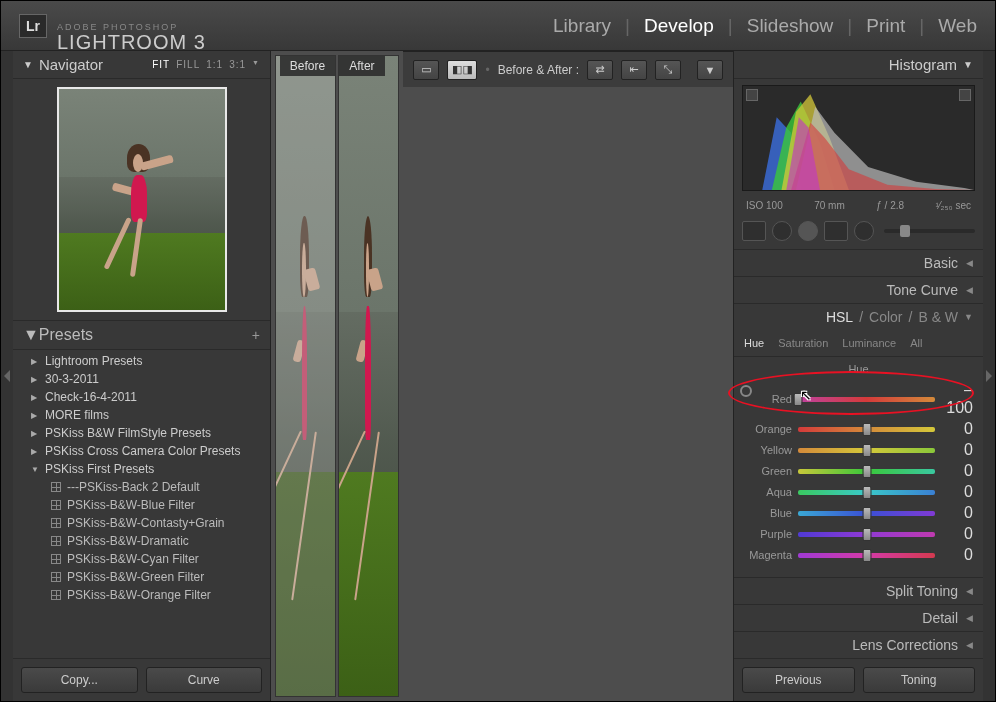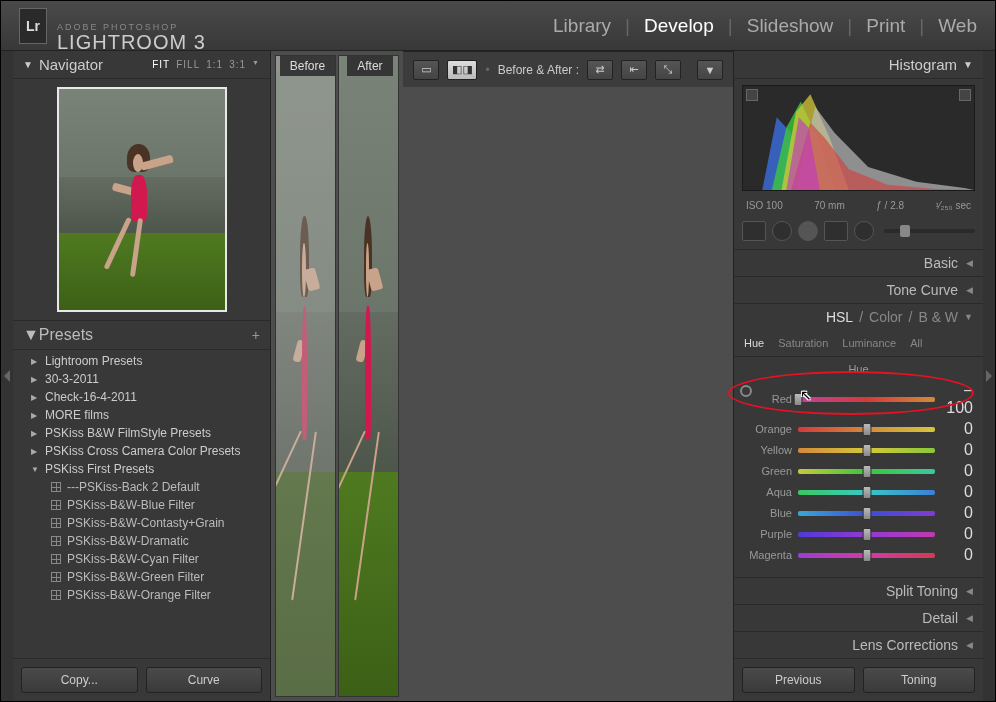--- a/index.html
+++ b/index.html
@@ -22,21 +22,21 @@
   
   .topbar {
     height: 50px;
     background: linear-gradient(#4a4a4a,#383838);
     display: flex;
     align-items: center;
     padding: 0 18px;
     border-bottom: 1px solid #222;
   }
   .logo-box {
-    width: 28px; height: 36px;
+    width: 28px; height: 24px;
     background: #2a2a2a;
     border: 1px solid #666;
     display: flex; align-items: center; justify-content: center;
     font-size: 14px; font-weight: bold; color: #ddd;
     margin-right: 10px;
   }
   .logo-text { display: flex; flex-direction: column; line-height: 1; }
   .logo-sub { font-size: 9px; letter-spacing: 2px; color: #888; margin-top: 24px; }
   .logo-main { font-size: 20px; letter-spacing: 1px; color: #ccc; font-weight: 300; }
   .modules { margin-left: auto; display: flex; align-items: center; gap: 14px; font-size: 19px; color: #aaa; }
@@ -91,21 +91,21 @@
   .preset-item { padding-left:38px; color:#bbb; }
   .preset-item .grid-icon { width:10px; height:10px; border:1px solid #888; background:linear-gradient(#888,#888) center/100% 1px no-repeat, linear-gradient(#888,#888) center/1px 100% no-repeat; flex-shrink:0;}
   .bottom-buttons { display:flex; gap:8px; padding:8px; border-top:1px solid #2a2a2a;}
   .lr-btn { flex:1; background:linear-gradient(#4a4a4a,#3a3a3a); border:1px solid #222; color:#ccc; font-size:12px; padding:5px 0; border-radius:3px; cursor:pointer; text-align:center;}
   
   .center { flex:1; background:#4d4d4d; display:flex; flex-direction:row; }
   .compare { flex:1; display:flex; gap:2px; padding:4px; position:relative; min-height:0;}
   .compare-pane { flex:1; position:relative; border:1px solid #333; overflow:hidden;}
   .pane-label { position:absolute; top:0; right:0; background:rgba(40,40,40,0.85); color:#ddd; font-size:12px; padding:3px 10px; z-index:5;}
   .pane-label.left-lbl { right:0; }
-  .pane-label.right-lbl { left:8px; right:auto; }
+  .pane-label.right-lbl { left:0; right:auto; }
   .center-toolbar { height:36px; background:#3c3c3c; border-top:1px solid #222; display:flex; align-items:center; padding:0 10px; gap:8px; font-size:12px; color:#ccc;}
   .tb-iconbtn { width:26px; height:20px; background:linear-gradient(#555,#444); border:1px solid #222; border-radius:2px; display:flex; align-items:center; justify-content:center; cursor:pointer; font-size:11px;}
   .tb-swap { width:30px; }
   .tb-sep { flex:1; }
   
   .right-panel { width:250px; background:#383838; display:flex; flex-direction:column; border-left:1px solid #222;}
   .rp-header-right { display:flex; align-items:center; justify-content:flex-end; padding:5px 10px; font-size:15px; color:#ccc; border-bottom:1px solid #2a2a2a; gap:6px;}
   .histogram { height:110px; margin:6px 8px; background:#2a2a2a; border:1px solid #1a1a1a; position:relative; overflow:hidden;}
   .histo-svg { width:100%; height:100%; }
   .histo-corner { position:absolute; top:3px; width:12px; height:12px; background:#444; border:1px solid #666;}

